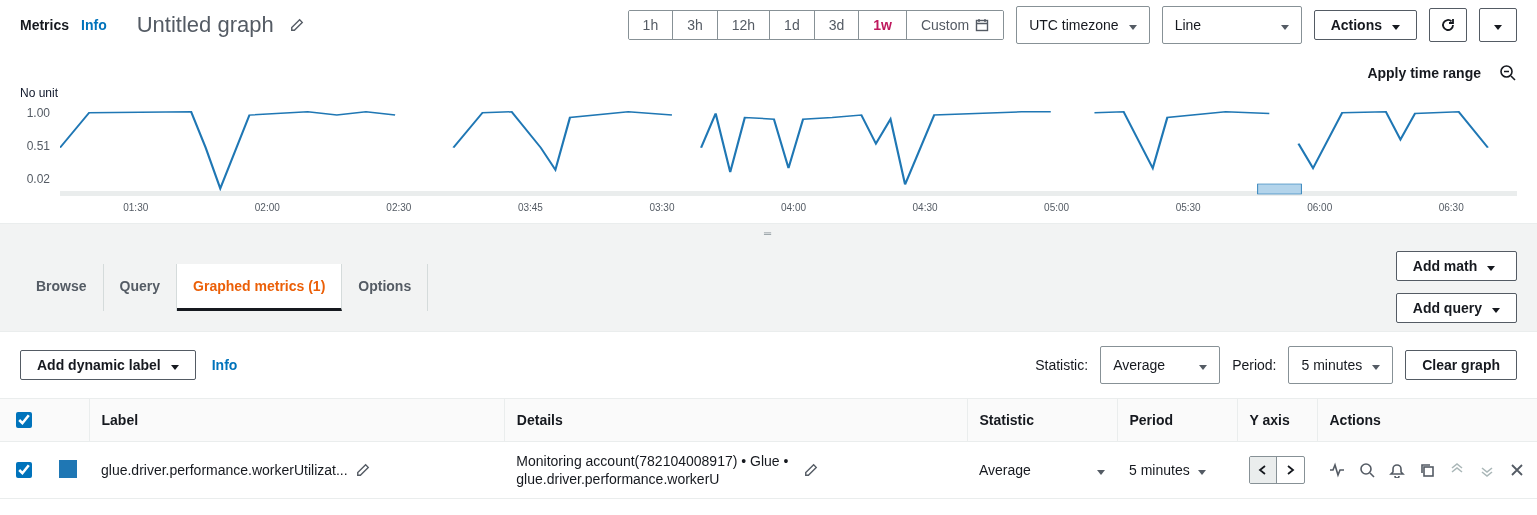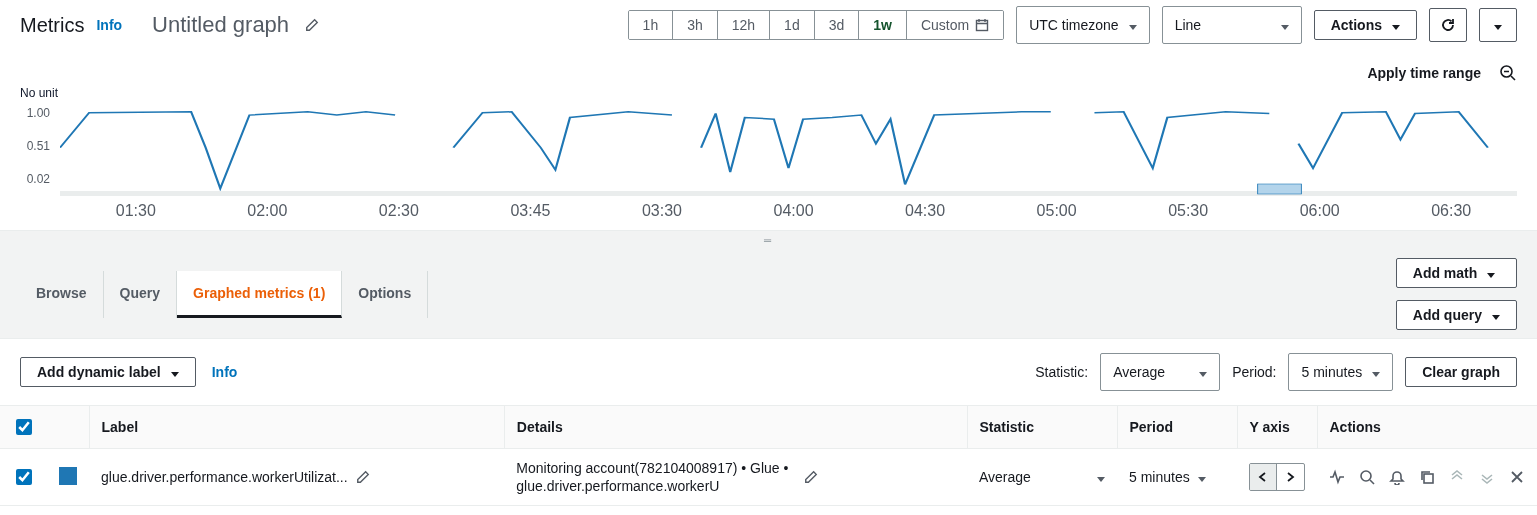--- a/index.html
+++ b/index.html
@@ -1,45 +1,45 @@
 <!DOCTYPE html>
 <html><head>
 <meta charset="utf-8">
 <style>
   * { box-sizing: border-box; font-family: "Amazon Ember", "Helvetica Neue", Arial, sans-serif; }
   body { margin: 0; background: #fff; color: #16191f; font-size: 14px; }
   .container { width: 1537px; }
   .top-bar { display: flex; align-items: center; padding: 6px 20px; gap: 12px; }
-  .metrics-title { font-size: 20px; font-weight: 400; }
+  .metrics-title { font-size: 14px; font-weight: 700; }
   .info-link { color: #0073bb; font-weight: 700; font-size: 14px; cursor: pointer; }
   .graph-name { font-size: 22px; margin-left: 18px; display:flex; align-items:center; gap:16px; color:#545b64;}
   .edit-pencil { color:#545b64; cursor:pointer; }
   .flex-spacer { flex: 1; }
   .seg-group { display:flex; border:1px solid #879196; border-radius:2px; overflow:hidden; }
   .seg-btn { padding: 6px 14px; background:#fff; border:none; border-left:1px solid #879196; cursor:pointer; font-size:14px; color:#545b64; display:flex; align-items:center; gap:6px;}
   .seg-btn:first-child { border-left:none; }
-  .seg-btn.active { color:#14532d; font-weight:700; }
+  .seg-btn.active { color:#be185d; font-weight:700; }
   .dd-btn { display:flex; align-items:center; gap:10px; padding:10px 12px; border:1px solid #879196; border-radius:2px; background:#fff; cursor:pointer; font-size:14px; color:#16191f;}
   .act-btn { display:flex; align-items:center; gap:10px; padding:6px 16px; border:1px solid #545b64; border-radius:2px; background:#fff; cursor:pointer; font-size:14px; font-weight:700; color:#16191f;}
   .icon-btn { width:38px; height:34px; display:flex; align-items:center; justify-content:center; border:1px solid #545b64; border-radius:2px; background:#fff; cursor:pointer;}
   .caret-down::after { content:""; display:inline-block; border-left:4px solid transparent; border-right:4px solid transparent; border-top:5px solid #545b64; }
   .caret-down.dark::after { border-top-color:#16191f; }
 
   .chart-area { padding: 4px 20px 10px 20px; }
   .apply-row { display:flex; justify-content:flex-end; align-items:center; gap:18px; padding: 10px 0 4px 0;}
   .apply-link { font-weight:700; color:#16191f; cursor:pointer; }
   .zoom-icon { cursor:pointer; }
 
   .chart-body { position:relative; }
   .y-title { font-size:12px; color:#0f172a; margin-bottom:6px; }
   .plot-row { display:flex; align-items:stretch; }
   .y-ticks { display:flex; flex-direction:column; justify-content:space-between; height:80px; text-align:right; font-size:12px; color:#545b64; padding-right:10px; min-width:40px; }
   .plot { flex:1; position:relative; height:90px; }
   .plot svg { width:100%; height:100%; }
-  .x-ticks { display:flex; margin-left:50px; font-size:16px; color:#545b64; padding-top:6px; }
+  .x-ticks { display:flex; margin-left:50px; font-size:10px; color:#545b64; padding-top:6px; }
   .x-tick { flex:1; text-align:center; }
 
   .drag-handle { text-align:center; color:#879196; padding:4px 0; background:#f2f3f3; font-size:10px; letter-spacing:2px; border-top:1px solid #eaeded;}
 
   .tabs-row { display:flex; align-items:center; padding: 0 20px; border-bottom:1px solid #eaeded; background:#f2f3f3;}
   .tab { padding: 14px 16px; font-weight:700; color:#545b64; cursor:pointer; border-right:1px solid #d5dbdb;}
   .tab.active { color:#EB5F07; border-bottom:3px solid #16191f; background:#fff; }
   .tabs-actions { margin-left:auto; display:flex; gap:12px; padding:8px 0;flex-direction:column;}
 
   .controls-row { display:flex; align-items:center; padding: 14px 20px; gap:16px; }

